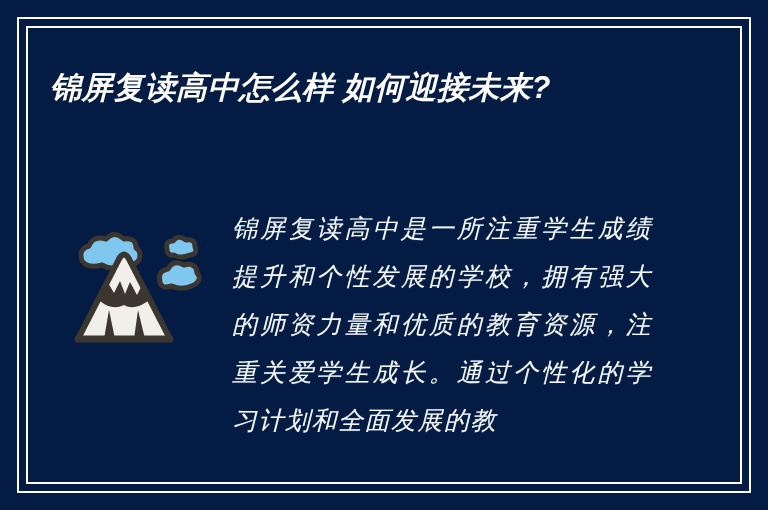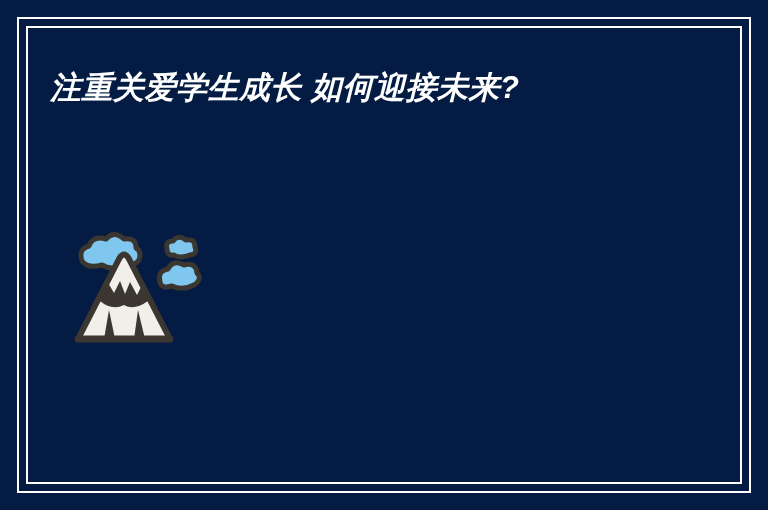--- a/index.html
+++ b/index.html
@@ -101,21 +101,21 @@
   }
 </style>
 </head>
 <body>
 
 <div id="poster">
 
   <div class="frame-outer"></div>
   <div class="frame-inner"></div>
 
-  <div class="title">注重关爱学生成长 如何迎接未来?</div>
+  <div class="title">锦屏复读高中怎么样 如何迎接未来?</div>
 
   <div class="content">
 
     <div class="illustration">
       <svg viewBox="0 0 150 140" xmlns="http://www.w3.org/2000/svg">
 
         <g>
           <path d="M20 46 Q16 34 27 31 Q31 20 44 24 Q52 15 62 24 Q74 22 74 33
                    Q80 36 77 45 Q72 52 60 50 Q50 56 40 50 Q26 54 20 46 Z" fill="#7fc7ef" stroke="#3b3630" stroke-width="5" stroke-linejoin="round"></path>
         </g>
@@ -136,15 +136,16 @@
           <path d="M45 66 L52 78 L58 66 L63 79 L68 67 L75 80 L80 70
                    L86 86 Q72 96 62 90 Q50 96 38 86 Z" fill="#3b3630"></path>
 
           <path d="M47 95 L53 124 L42 124 Z" fill="#3b3630"></path>
           <path d="M76 95 L83 124 L72 124 Z" fill="#3b3630"></path>
           <path d="M16 124 L108 124" stroke="#3b3630" stroke-width="7" stroke-linecap="round"></path>
         </g>
       </svg>
     </div>
 
+    <div class="body-text">锦屏复读高中是一所注重学生成绩提升和个性发展的学校，拥有强大的师资力量和优质的教育资源，注重关爱学生成长。通过个性化的学习计划和全面发展的教</div>
 
   </div>
 </div>
 
 </body></html>

